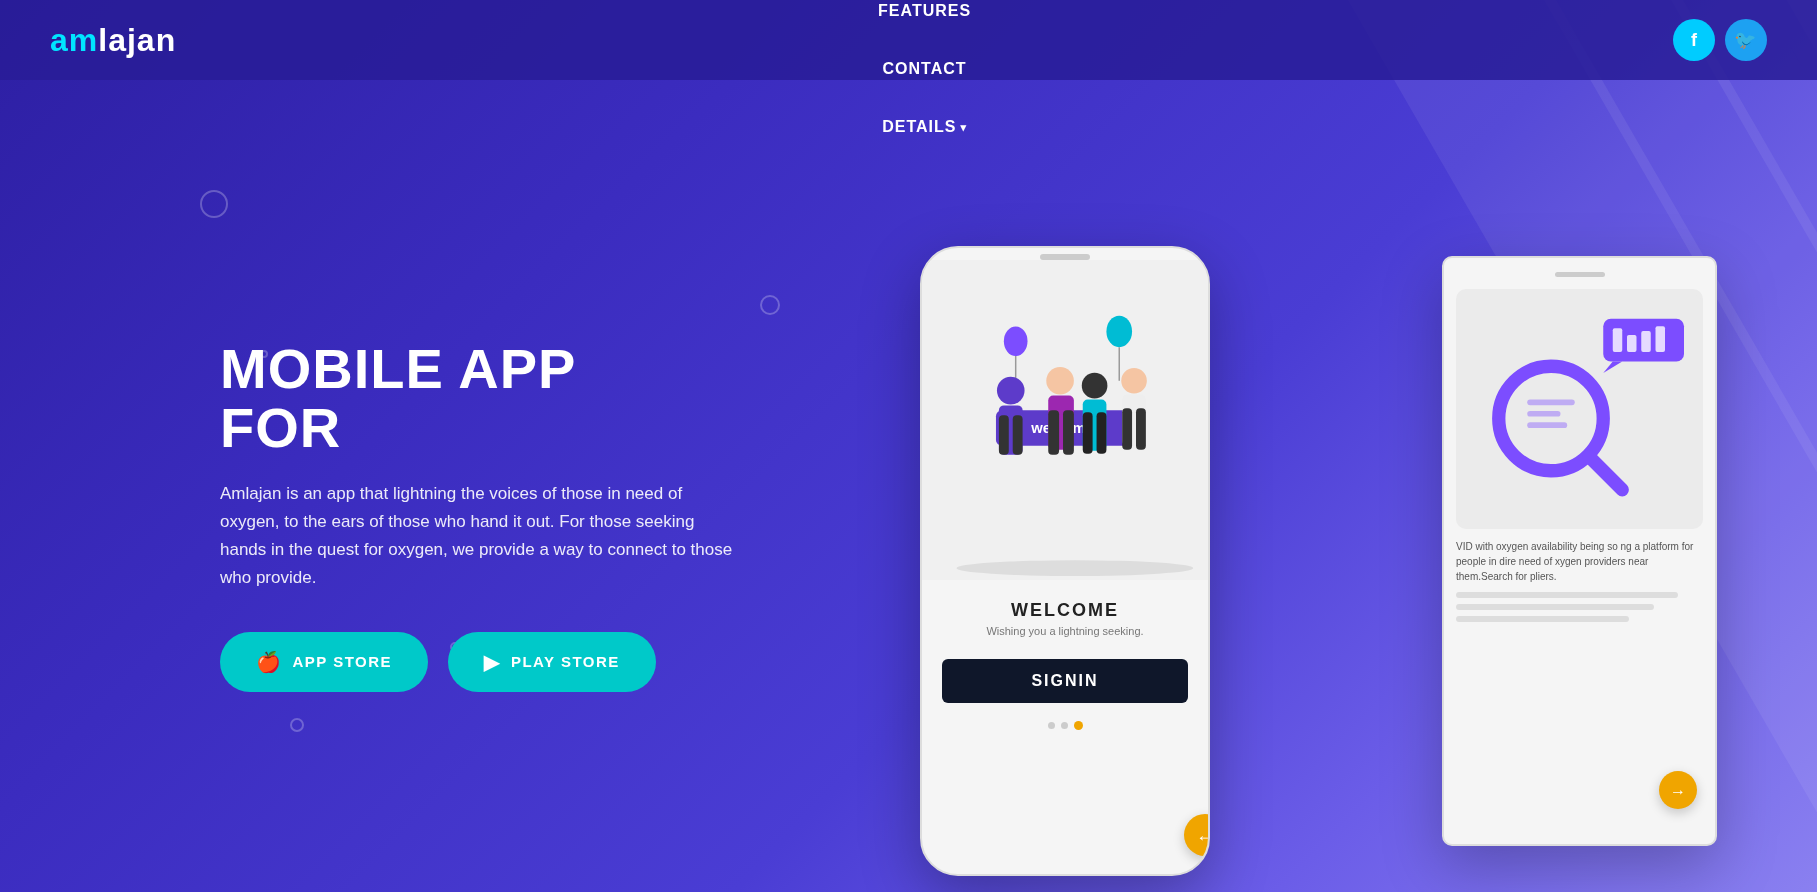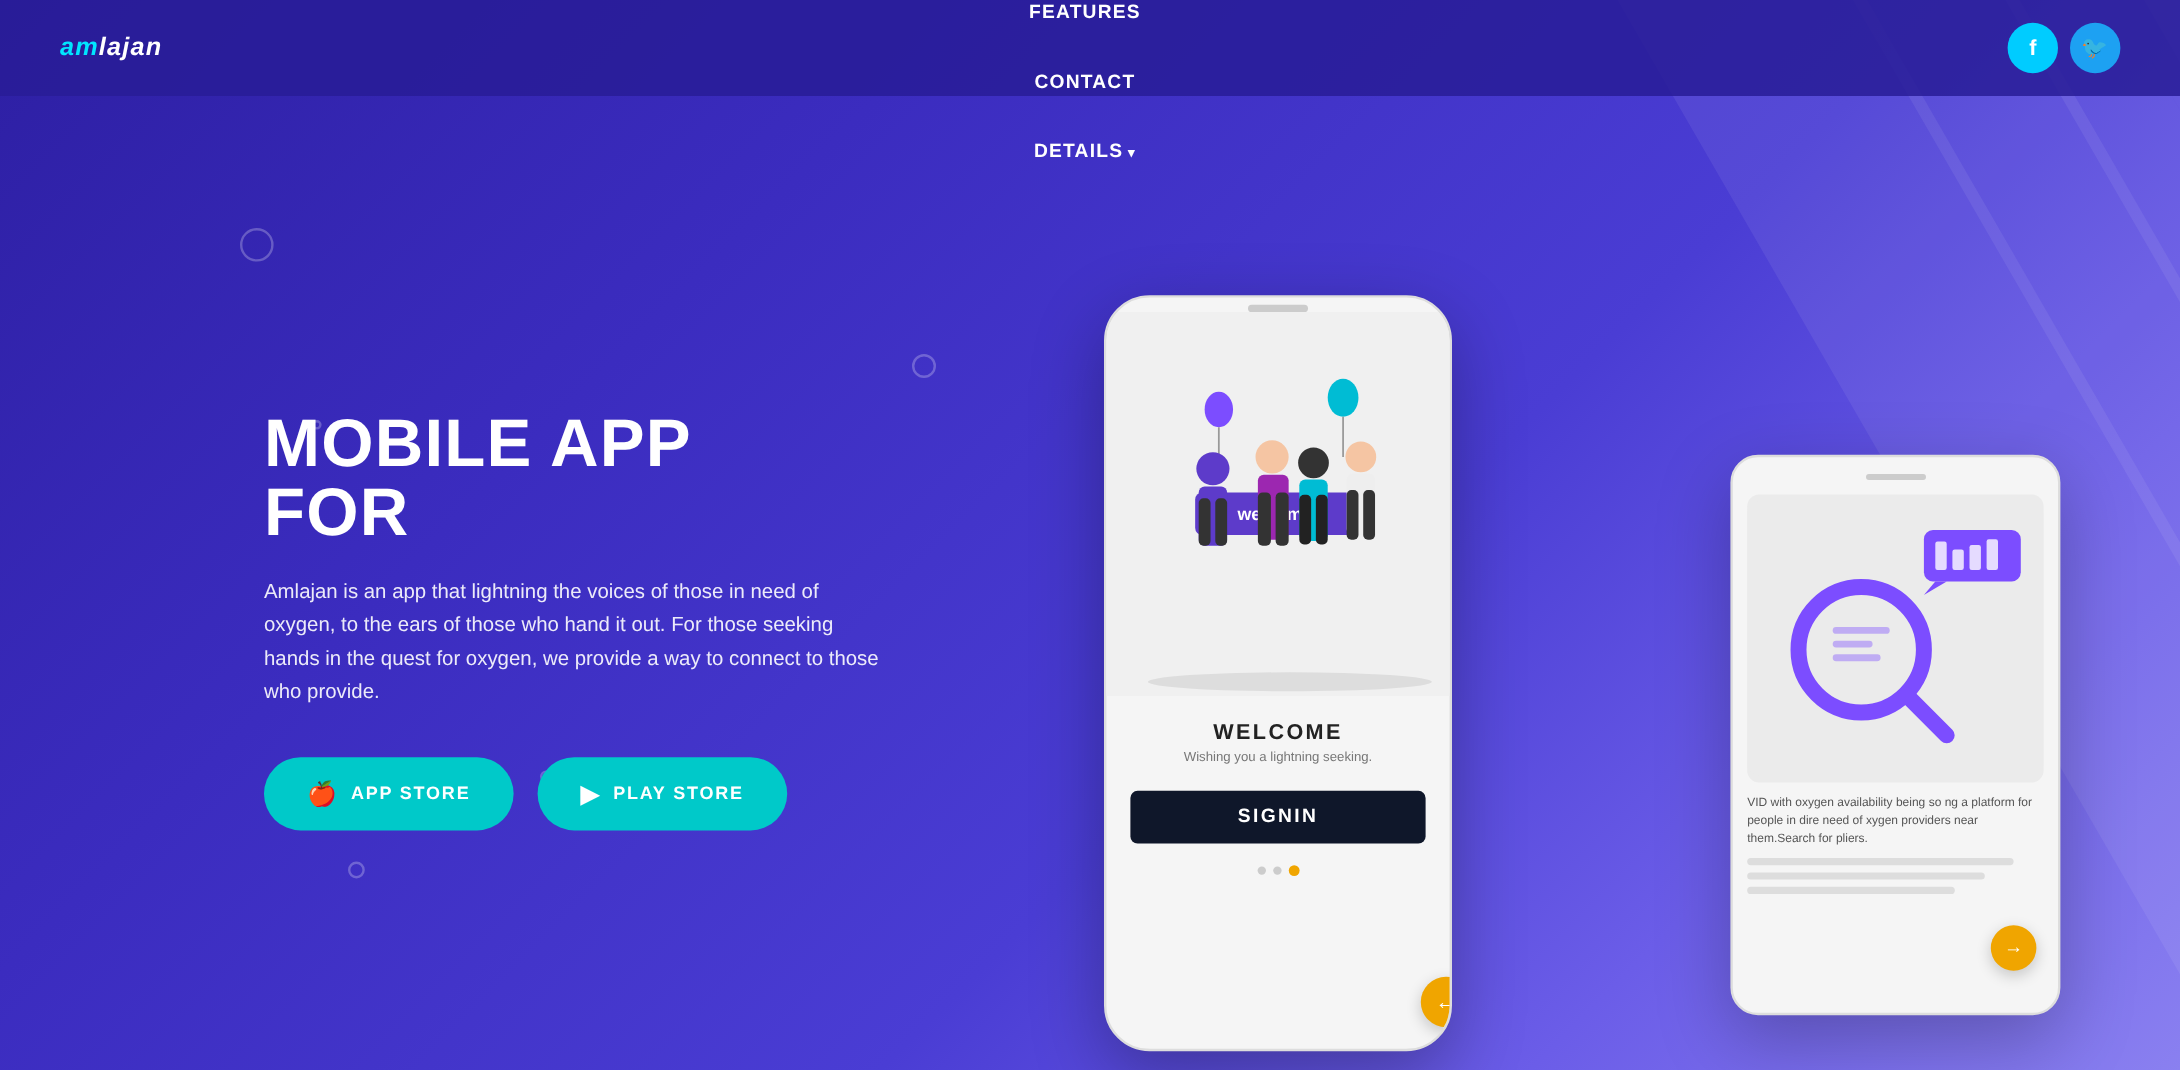--- a/index.html
+++ b/index.html
@@ -66,25 +66,24 @@
       padding: 0 50px;
       height: 80px;
       background: rgba(40, 28, 150, 0.85);
     }
 
     .logo {
       display: flex;
       align-items: center;
     }
     .logo-text {
-      font-size: 21px;
+      font-size: 32px;
       font-weight: 700;
       color: #00e5ff;
       letter-spacing: 1px;
-      font-style: italic;
     }
     .logo-text .am { color: #00e5ff; }
     .logo-text .lajan { color: white; }
 
     .nav-links {
       display: flex;
       align-items: center;
       gap: 40px;
       flex-direction: column;
     }
@@ -295,23 +294,23 @@
       z-index: 10;
       box-shadow: 0 4px 12px rgba(0,0,0,0.2);
     }
 
     
     .phone-back {
       position: absolute;
       right: 20px;
       bottom: 30px;
       width: 275px;
-      height: 467px;
+      height: 590px;
       background: #f5f5f5;
-      border-radius: 23px;
+      border-radius: 10px;
       box-shadow: 0 20px 60px rgba(0,0,0,0.25);
       z-index: 2;
       overflow: hidden;
       border: 2px solid #ddd;
     }
     .phone-back .phone-speaker-back {
       width: 50px;
       height: 5px;
       background: #ccc;
       border-radius: 3px;

